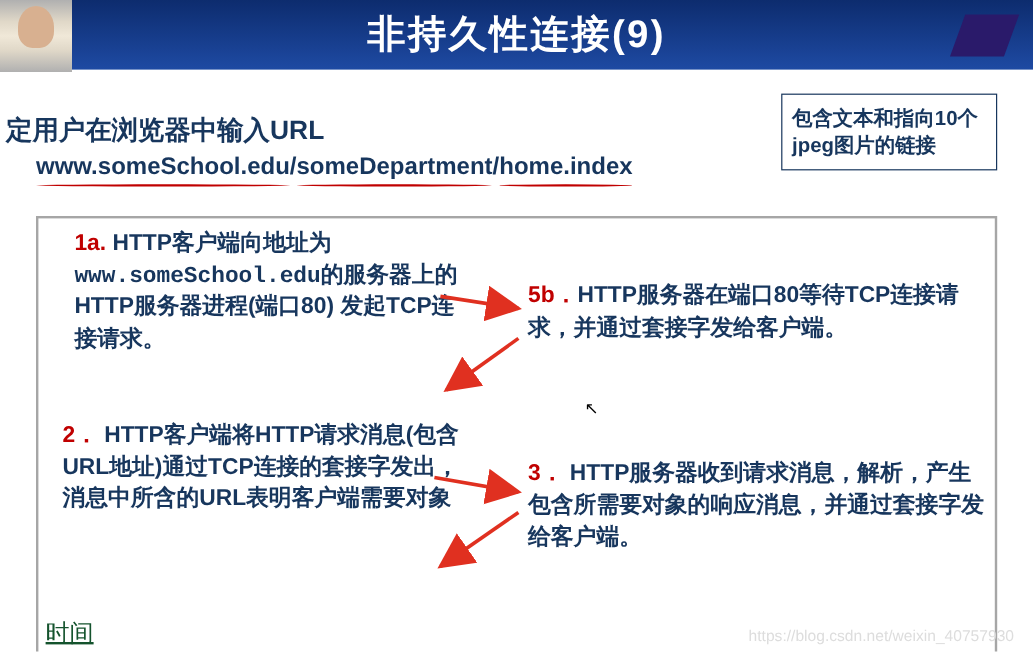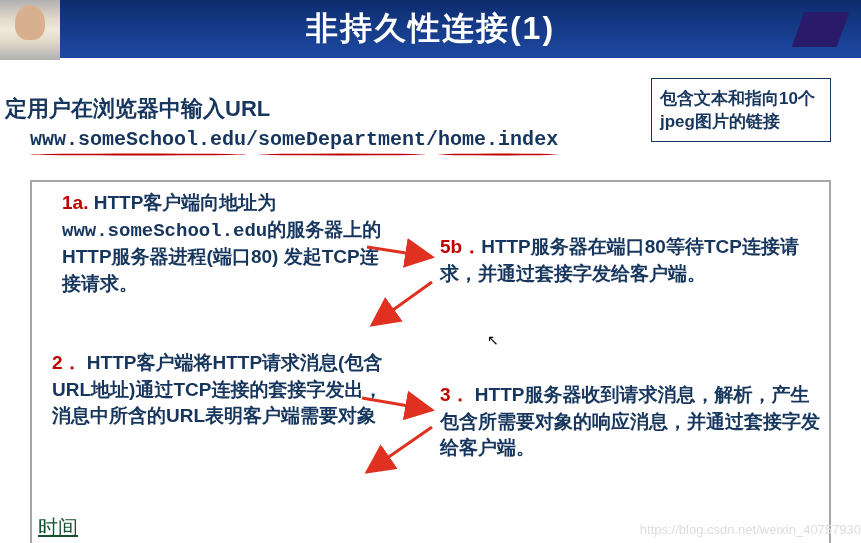--- a/index.html
+++ b/index.html
@@ -66,21 +66,21 @@
     margin-top: 16px;
   }
   .intro-line {
     color: #17365d;
     font-size: 22px;
     font-weight: bold;
   }
   .url-line {
     color: #17365d;
     font-size: 20px;
-    font-family: Liberation Mono, monospace;
+    font-family: Liberation Sans, sans-serif;
     font-weight: bold;
     margin-top: 4px;
     margin-left: 25px;
     position: relative;
   }
   .url-seg { position: relative; display: inline-block; }
   .url-seg::after {
     content: "";
     position: absolute;
     left: 0;
@@ -132,35 +132,35 @@
   }
   .cursor {
     position: absolute;
     top: 150px;
     left: 455px;
     font-size: 14px;
     color: #000;
   }
   .watermark {
     position: absolute;
-    right: 0;
+    right: 16px;
     bottom: 6px;
     color: #ddd;
     font-size: 13px;
   }
   svg.arrow { position: absolute; overflow: visible; }
 </style>
 </head>
 <body>
 
 <div class="presenter"></div>
 
 <div class="header">
   <div class="header-deco"></div>
-  <div class="title">非持久性连接(1)</div>
+  <div class="title">非持久性连接(9)</div>
 </div>
 
 <div class="content">
 
   <div class="info-box">包含文本和指向10个jpeg图片的链接</div>
 
   <div class="top-section">
     <div class="intro-line">定用户在浏览器中输入URL</div>
     <div class="url-line">
       <span class="url-seg">www.someSchool.edu</span><span>/</span><span class="url-seg">someDepartment</span><span>/</span><span class="url-seg">home.index</span>

